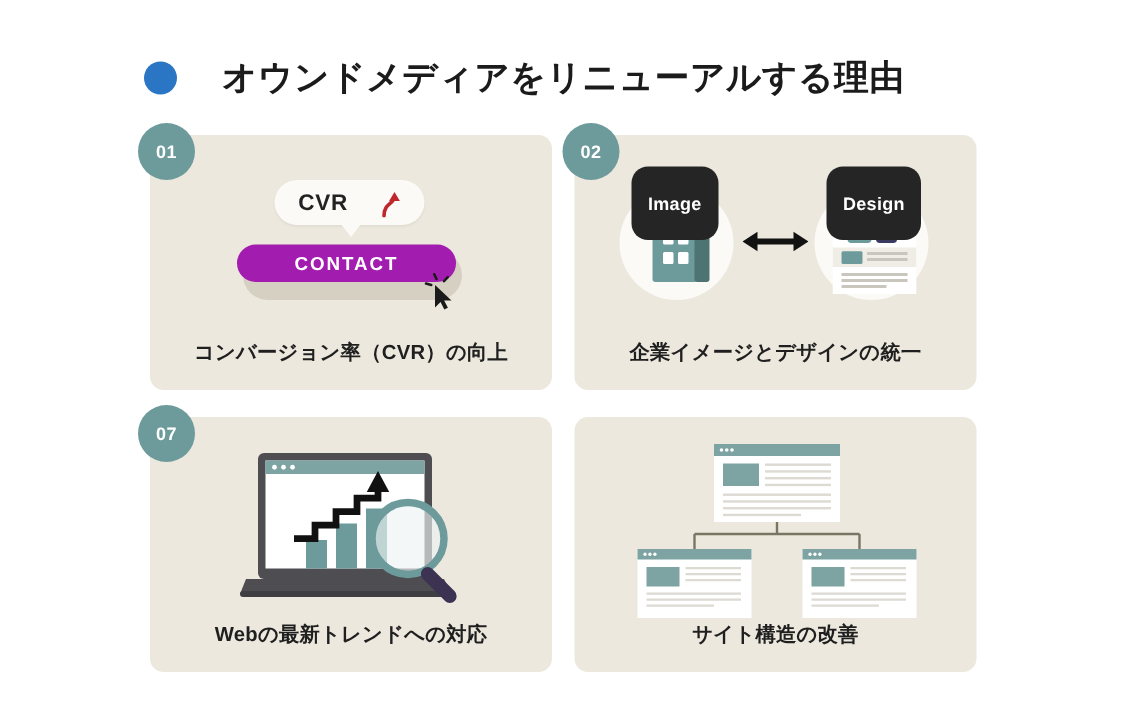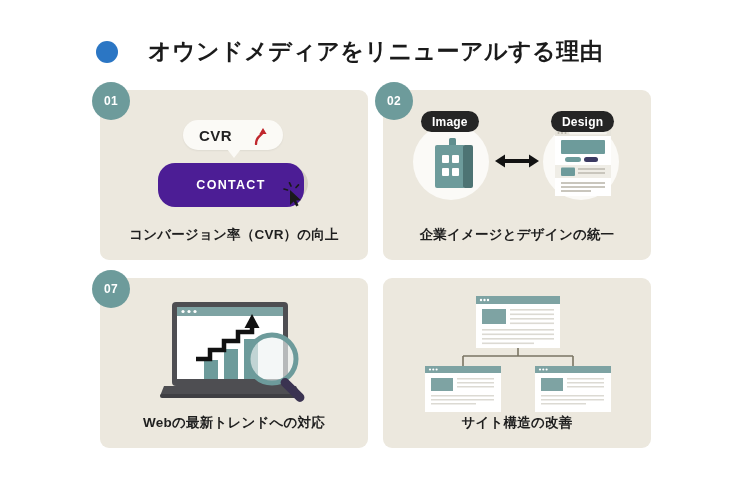--- a/index.html
+++ b/index.html
@@ -71,40 +71,40 @@
   }
   .bubble-text{font-size:15px;font-weight:bold;color:#222;letter-spacing:.5px;}
 
   .cta-shadow{
     position:absolute;left:62px;top:69px;
     width:146px;height:33px;border-radius:17px;
     background:#d6d0c3;
   }
   .cta{
     position:absolute;left:58px;top:65px;
-    width:146px;height:44px;border-radius:17px;
-    background:#4c1d95;
+    width:146px;height:25px;border-radius:17px;
+    background:#a21caf;
     display:flex;align-items:center;justify-content:center;
     color:#ffffff;font-size:12.5px;font-weight:bold;letter-spacing:1.3px;
   }
   .cursor{position:absolute;left:182px;top:84px;}
 
   
   .c2-circle{
     position:absolute;border-radius:50%;
     background:#fbfaf7;
   }
   #c2-circ-l{left:30px;top:26px;width:76px;height:76px;}
   #c2-circ-r{left:160px;top:26px;width:76px;height:76px;}
   .pill{
     position:absolute;height:21px;border-radius:11px;
     background:#252525;color:#fff;
     display:flex;align-items:center;justify-content:center;
     font-size:12px;font-weight:bold;letter-spacing:.2px;
-    padding:0 11px;
+    padding:14px 11px;
   }
   #pill-image{left:38px;top:13px;}
   #pill-design{left:168px;top:13px;}
   .c2-arrow{position:absolute;left:112px;top:54px;}
 
   
   .laptop{position:absolute;left:60px;top:16px;}
 
   
   .sitemap{position:absolute;left:40px;top:10px;}

